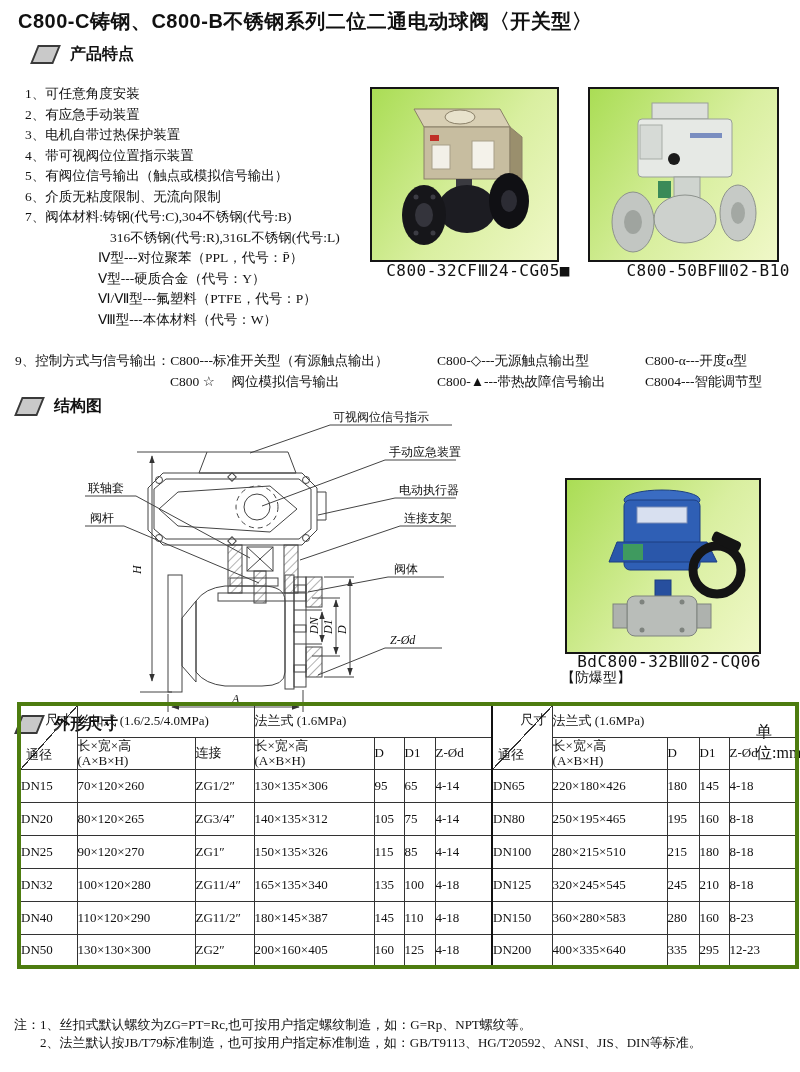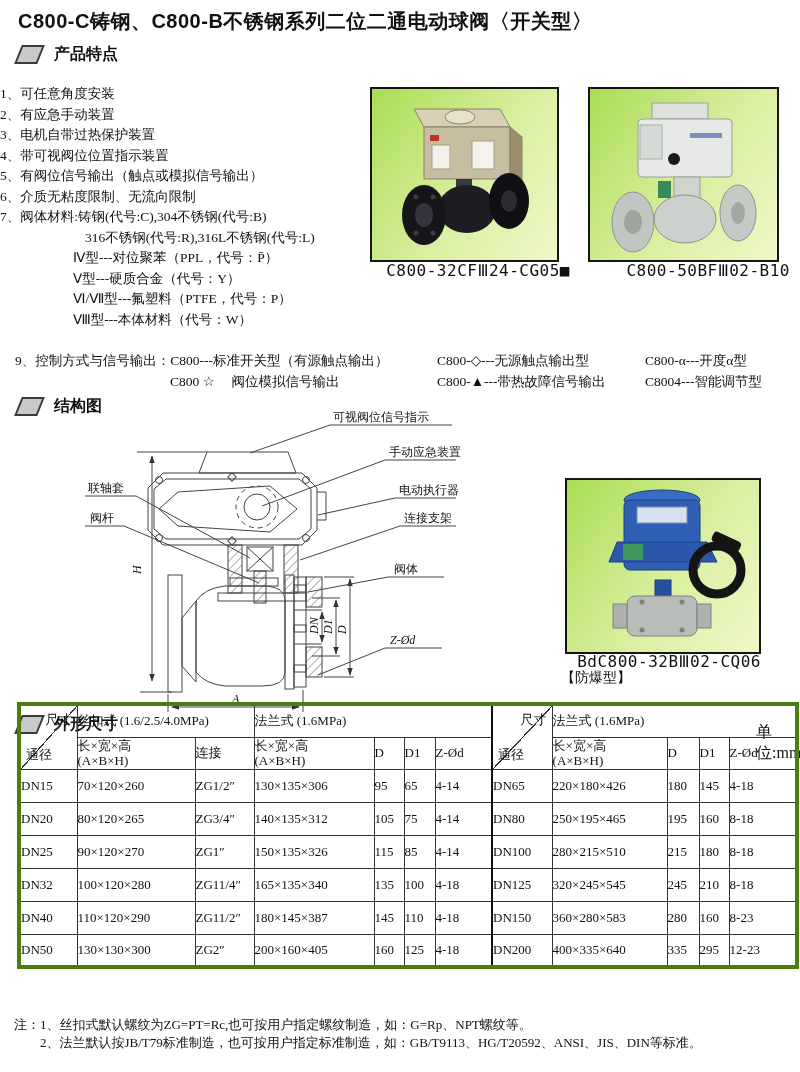--- a/index.html
+++ b/index.html
@@ -5,21 +5,21 @@
   html,body{margin:0;padding:0}
   body{width:800px;height:1072px;background:#ffffff;position:relative;
        font-family:"Liberation Serif",serif;color:#111;overflow:hidden}
   .abs{position:absolute}
   .title{left:18px;top:8px;font-family:"Liberation Sans",sans-serif;
          font-weight:700;font-size:20px;letter-spacing:.5px;white-space:nowrap}
   .sec{display:flex;align-items:center;gap:13px;
        font-family:"Liberation Sans",sans-serif;font-weight:700;font-size:16px}
   .pgram{width:19px;height:15px;background:#c9c9c9;border:2px solid #3a3a3a;
          transform:skewX(-22deg);flex:0 0 auto}
-  .features{left:0;top:84px;width:420px;font-size:13.5px;line-height:20.5px;white-space:nowrap}
+  .features{left:25px;top:84px;width:420px;font-size:13.5px;line-height:20.5px;white-space:nowrap}
   .ind-a{padding-left:85px}
   .ind-b{padding-left:73px}
   .ind-n{padding-left:26px}
   .cm{font-size:13.5px;white-space:nowrap}
   .photo{border:2px solid #151515;background:linear-gradient(125deg,#aadd55 0%,#d9efa0 55%,#f0f8c8 100%)}
   .caption{font-family:"DejaVu Sans Mono",monospace;font-size:16px;letter-spacing:.5px;
            text-align:right;white-space:nowrap}
   .subcaption{font-size:14px;white-space:nowrap}
   svg text{font-family:"Liberation Serif",serif;font-size:12px;fill:#111}
   svg text.dim{font-size:12px;font-style:italic}
@@ -36,21 +36,21 @@
      background:linear-gradient(to bottom right,transparent 49.3%,#333 49.3%,#333 50.7%,transparent 50.7%)}
   th.diag .c-top{position:absolute;top:5px;right:5px;font-size:13px}
   th.diag .c-bot{position:absolute;bottom:5px;left:5px;font-size:13px}
   .notes{left:14px;top:1016px;font-size:13px;line-height:17.5px;white-space:nowrap}
 </style>
 </head>
 <body>
 
 <div class="abs title">C800-C铸钢、C800-B不锈钢系列二位二通电动球阀〈开关型〉</div>
 
-<div class="abs sec" style="left:18px;top:44px">
+<div class="abs sec" style="left:34px;top:44px">
   <span class="pgram"></span>
   <span>产品特点</span>
 </div>
 
 <div class="abs features">
     <div>1、可任意角度安装</div>
     <div>2、有应急手动装置</div>
     <div>3、电机自带过热保护装置</div>
     <div>4、带可视阀位位置指示装置</div>
     <div>5、有阀位信号输出（触点或模拟信号输出）</div>

